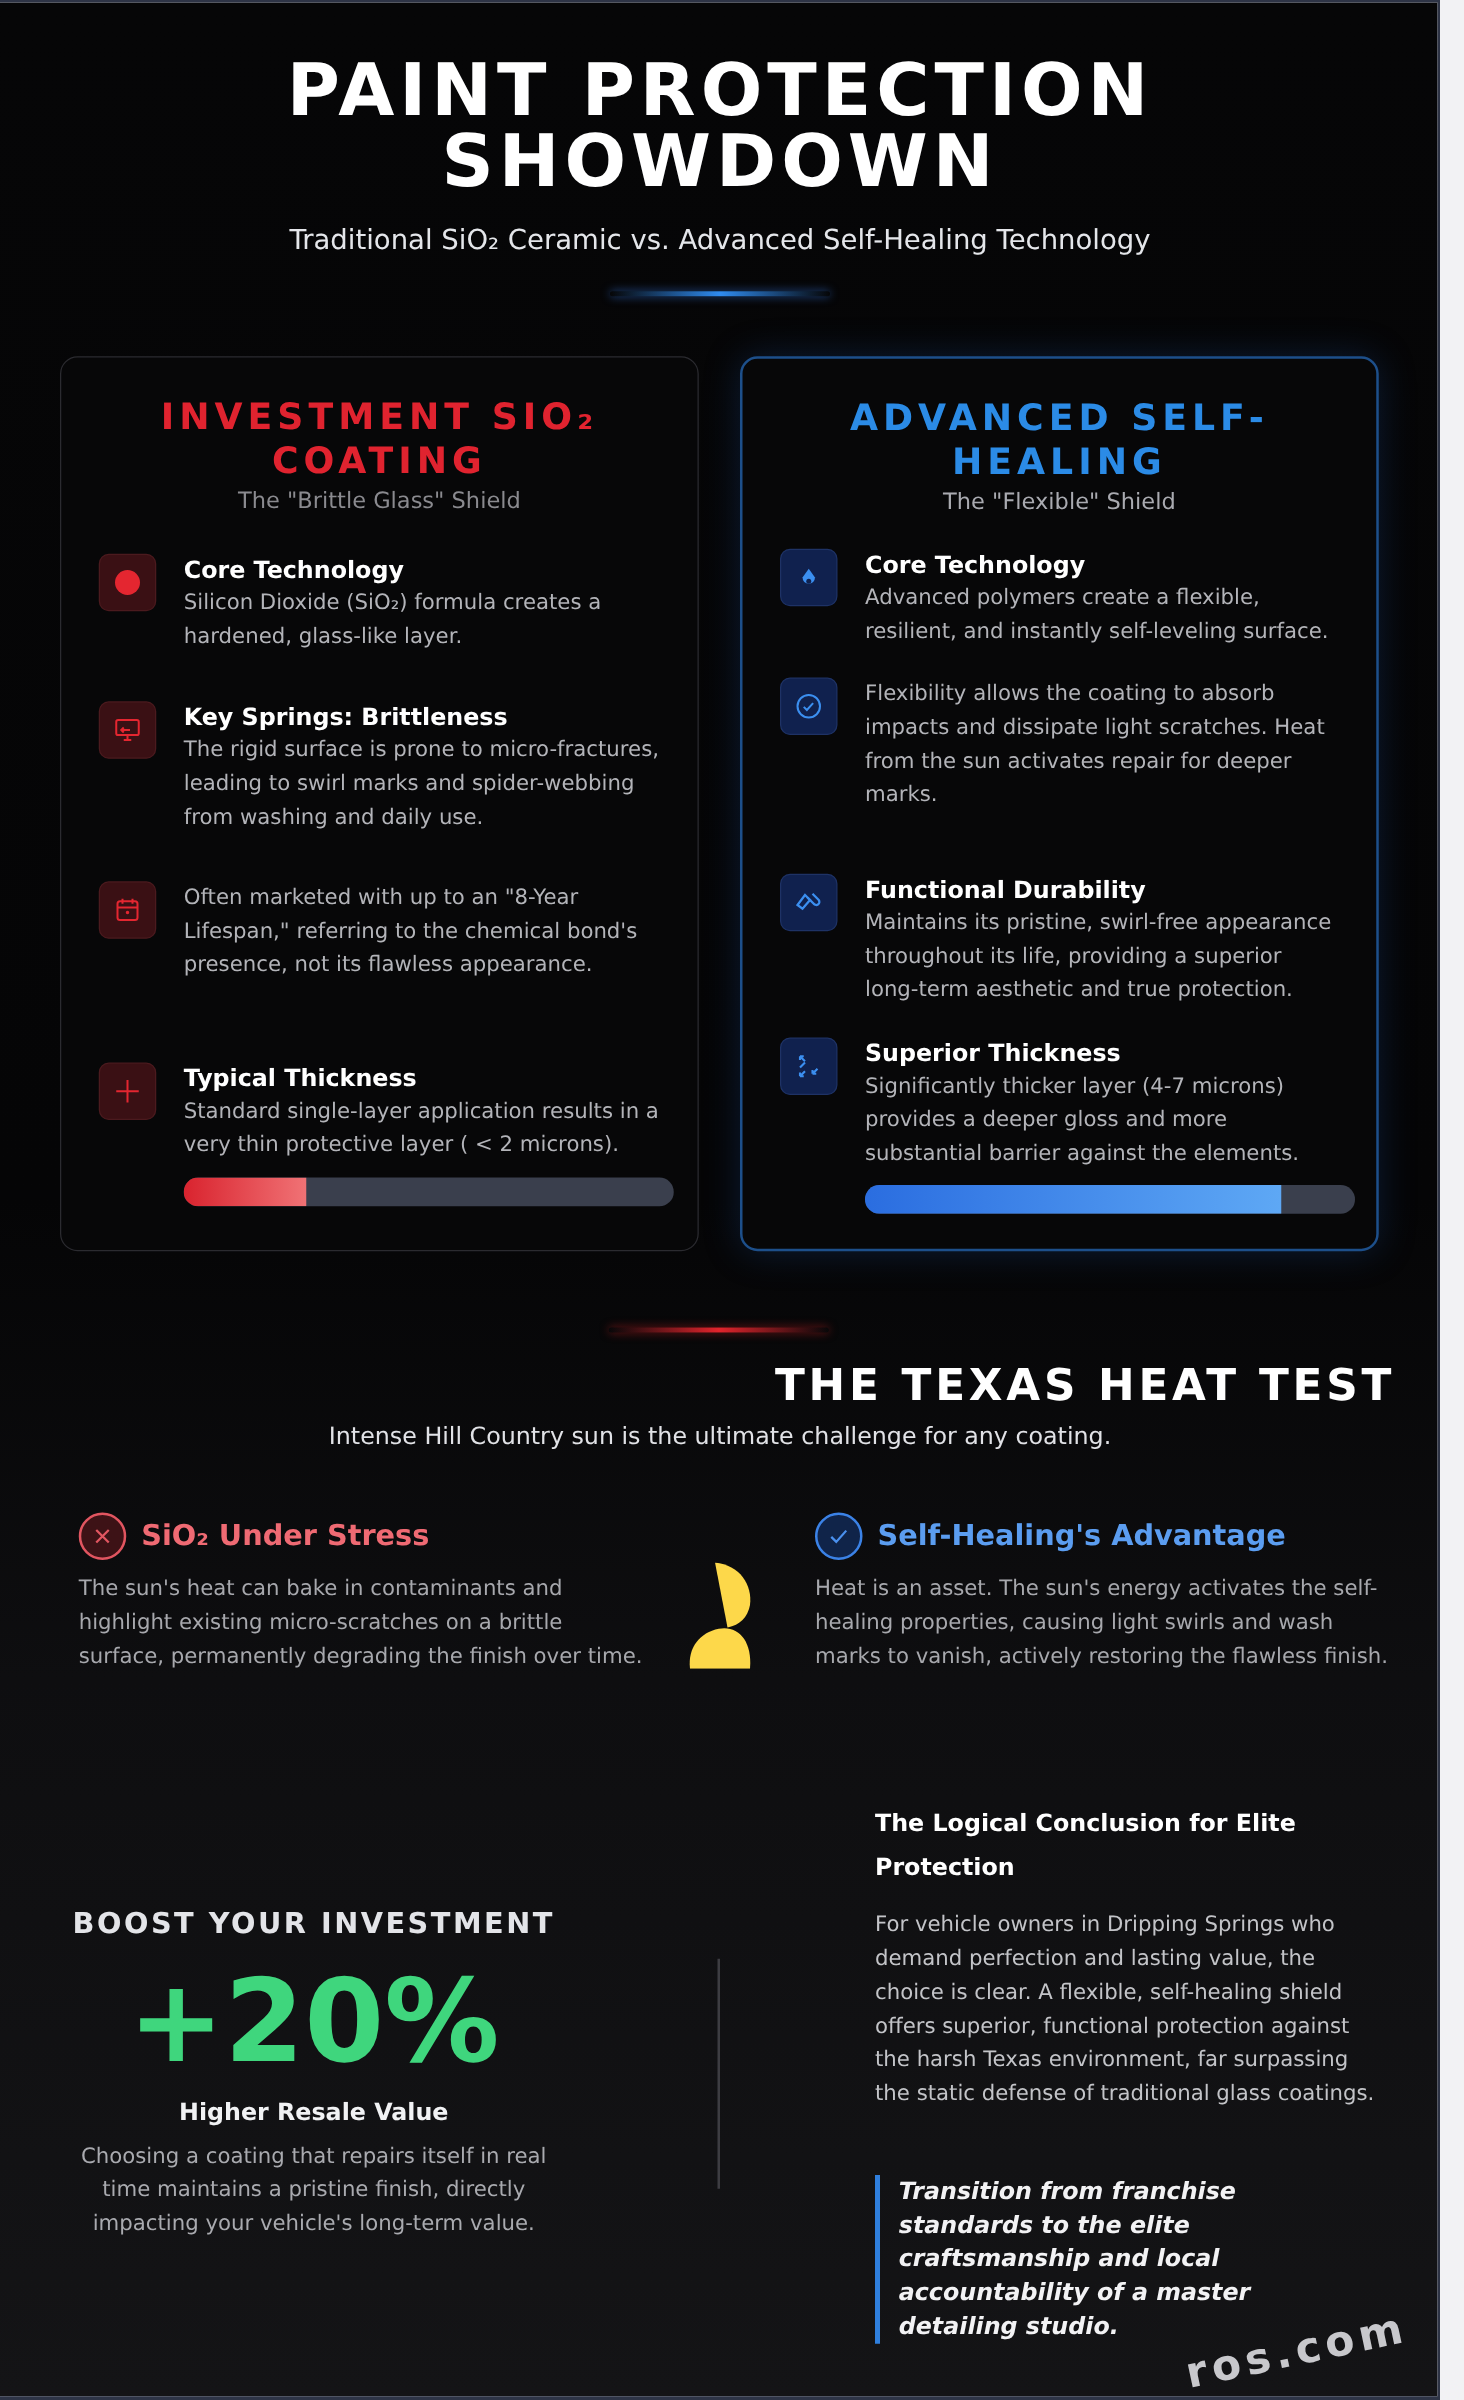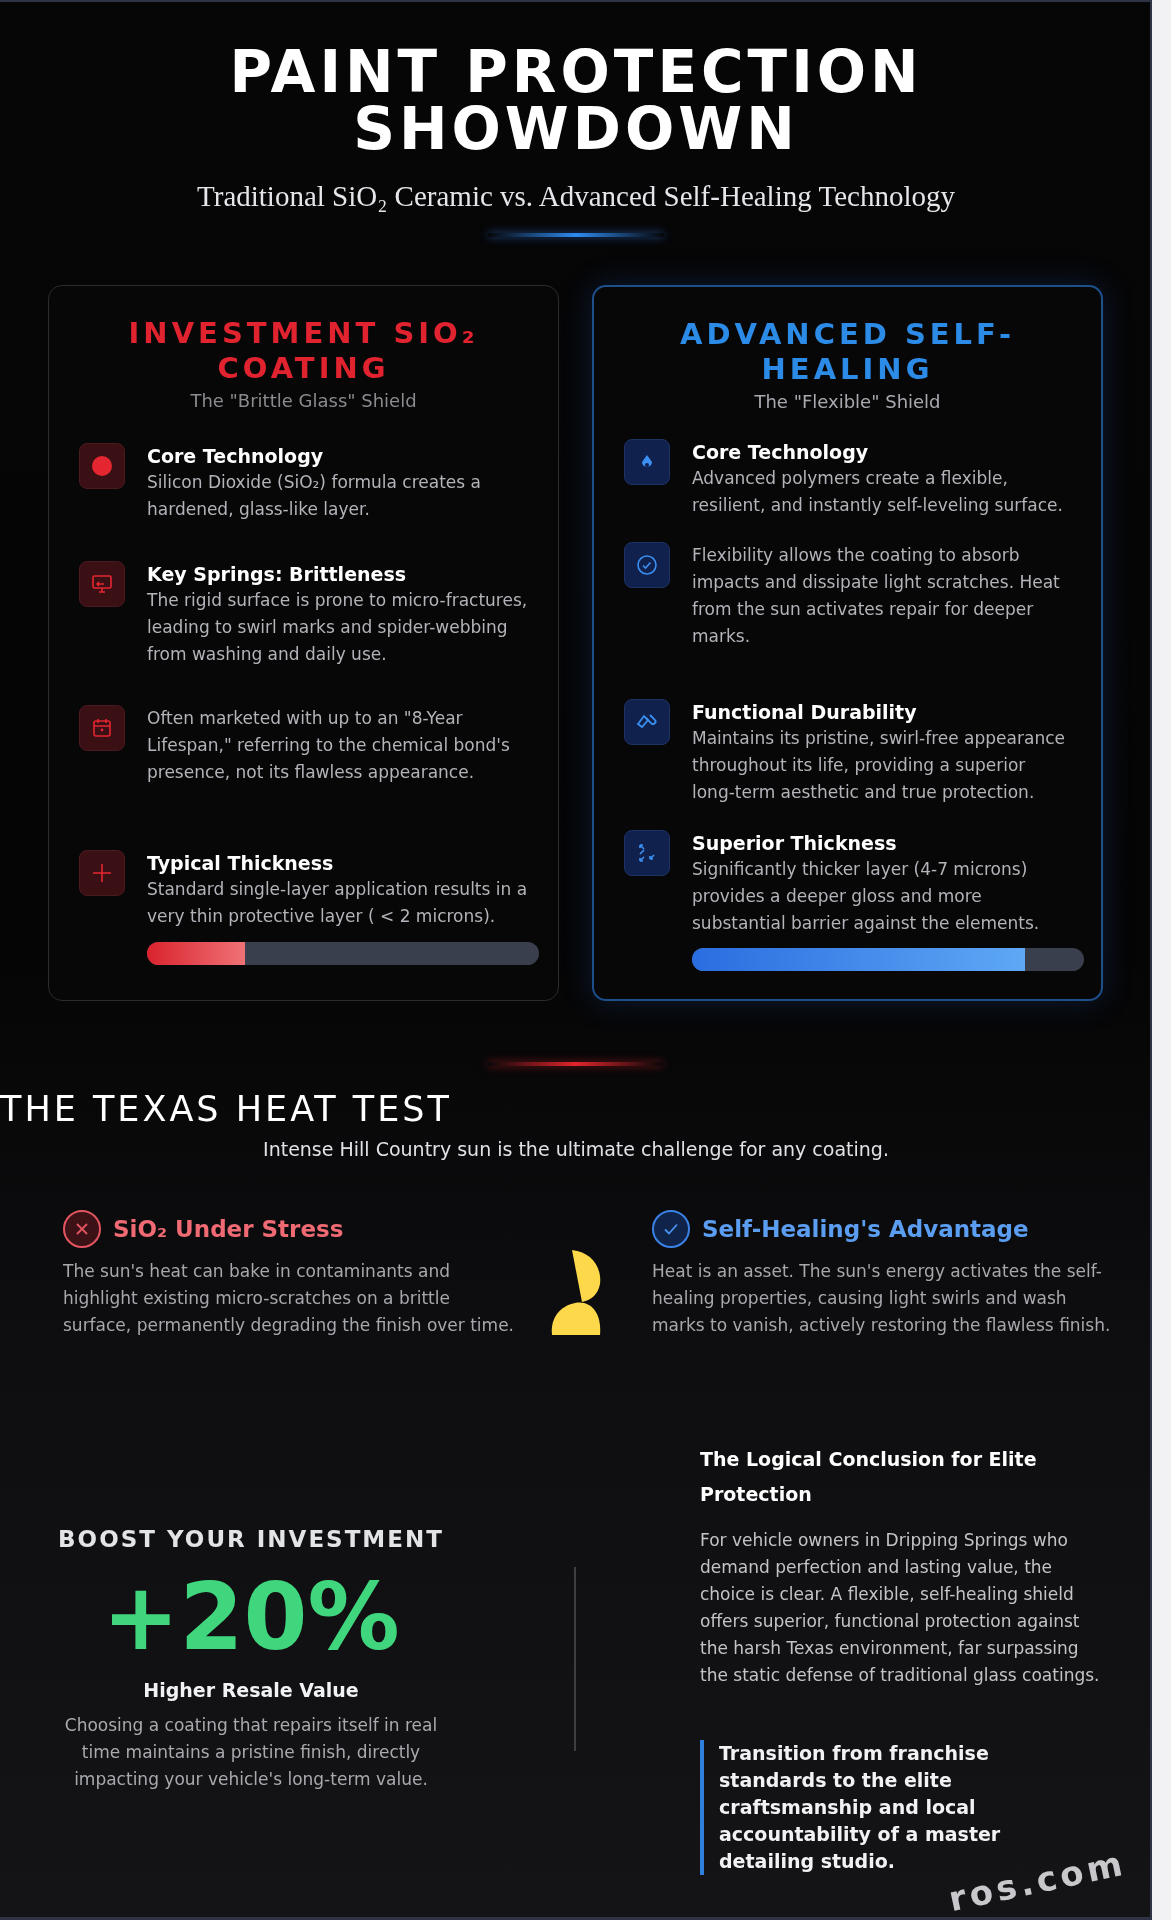--- a/index.html
+++ b/index.html
@@ -10,21 +10,21 @@
     background: linear-gradient(180deg, #060607 0%, #050506 50%, #0e0e10 70%, #141416 100%);
     border-top: 2px solid #2e3446; border-right: 2px solid #2e3446; border-bottom: 3px solid #2e3446;
     overflow: hidden;
   }
   .abs { position: absolute; }
 
   .main-title {
     left: 0; width: 1152px; top: 42px; color: #ffffff; font-weight: bold;
     font-size: 58px; line-height: 57px; letter-spacing: 4px; text-align: center;
   }
-  .main-sub { left: 0; width: 1152px; top: 178px; color: #e4e6ea; font-size: 29px; text-align: center; font-family: Liberation Serif, serif; }
+  .main-sub { left: 0; width: 1152px; top: 178px; color: #e4e6ea; font-size: 22px; text-align: center; }
   .blue-line {
     left: 488px; top: 231px; width: 176px; height: 4px; border-radius: 2px;
     background: linear-gradient(90deg, rgba(37,99,235,0) 0%, #2f8bf0 50%, rgba(37,99,235,0) 100%);
     box-shadow: 0 0 8px rgba(59,130,246,.6);
   }
 
   .card {
     top: 283px; height: 716px; width: 511px; border-radius: 14px; background: #070708;
   }
   .card.left { left: 48px; border: 1px solid #2b2b30; }
@@ -53,21 +53,21 @@
   .bar { position: absolute; left: 98px; width: 392px; height: 23px; border-radius: 12px; background: #3a3f4d; overflow: hidden; }
   .bar .fill { height: 100%; }
   .card.left .bar .fill { background: linear-gradient(90deg, #d9232e, #f07275); }
   .card.right .bar .fill { background: linear-gradient(90deg, #2a6de0, #5ea8f5); }
 
   .red-line {
     left: 487px; top: 1060px; width: 176px; height: 4px; border-radius: 2px;
     background: linear-gradient(90deg, rgba(220,38,38,0) 0%, #e2242c 50%, rgba(220,38,38,0) 100%);
     box-shadow: 0 0 8px rgba(220,38,38,.55);
   }
-  .heat-title { left: 0; width: 1116px; top: 1087px; text-align: left; color: #fff; font-weight: normal; font-size: 35px; letter-spacing: 3px; }
+  .heat-title { left: 0; width: 1116px; top: 1087px; text-align: right; color: #fff; font-weight: bold; font-size: 35px; letter-spacing: 3px; }
   .heat-sub { left: 0; width: 1152px; top: 1136px; text-align: center; color: #e1e2e6; font-size: 19px; }
 
   .heat-col { top: 1208px; width: 460px; }
   .heat-head { display: flex; align-items: center; gap: 12px; height: 38px; }
   .circle-icon { width: 38px; height: 38px; border-radius: 50%; display: flex; align-items: center; justify-content: center; }
   .heat-col.bad .circle-icon { background: #3d1216; border: 2px solid #e15560; }
   .heat-col.good .circle-icon { background: #102449; border: 2px solid #3b82e6; }
   .heat-h { font-weight: bold; font-size: 23px; }
   .heat-col.bad .heat-h { color: #ef6a73; }
   .heat-col.good .heat-h { color: #5b9df0; }
@@ -77,21 +77,21 @@
 
   .boost-title { left: 48px; width: 406px; top: 1524px; text-align: center; color: #e3e4e8; font-weight: bold; font-size: 23px; letter-spacing: 2px; }
   .boost-big { left: 48px; width: 406px; top: 1566px; text-align: center; color: #3fd67d; font-weight: bold; font-size: 92px; line-height: 100px; }
   .boost-label { left: 48px; width: 406px; top: 1677px; text-align: center; color: #f1f2f4; font-weight: bold; font-size: 19px; }
   .boost-desc { left: 48px; width: 406px; top: 1710px; text-align: center; color: #a9aaaf; font-size: 17px; line-height: 27px; }
 
   .vdivider { left: 574px; top: 1565px; width: 2px; height: 184px; background: #3d3d42; }
 
   .concl-title { left: 700px; width: 420px; top: 1440px; color: #ffffff; font-weight: bold; font-size: 19px; line-height: 35px; }
   .concl-text { left: 700px; width: 400px; top: 1525px; color: #c3c4c8; font-size: 17px; line-height: 27px; }
-  .quote { left: 700px; width: 330px; top: 1738px; border-left: 4px solid #2f7fdd; padding-left: 15px; color: #f2f2f4; font-weight: bold; font-size: 19px; line-height: 27px; }
+  .quote { left: 700px; width: 330px; top: 1738px; border-left: 4px solid #2f7fdd; padding-left: 15px; color: #f2f2f4; font-weight: bold; font-style: italic; font-size: 19px; line-height: 27px; }
 
   .watermark { left: 945px; top: 1878px; color: #c8c8cc; font-weight: bold; font-size: 34px; letter-spacing: 4px; transform: rotate(-12deg); transform-origin: left top; white-space: nowrap; }
 </style>
 </head>
 <body>
 
 <div class="page">
 
   <div class="abs main-title">
     <div>PAINT PROTECTION</div>

